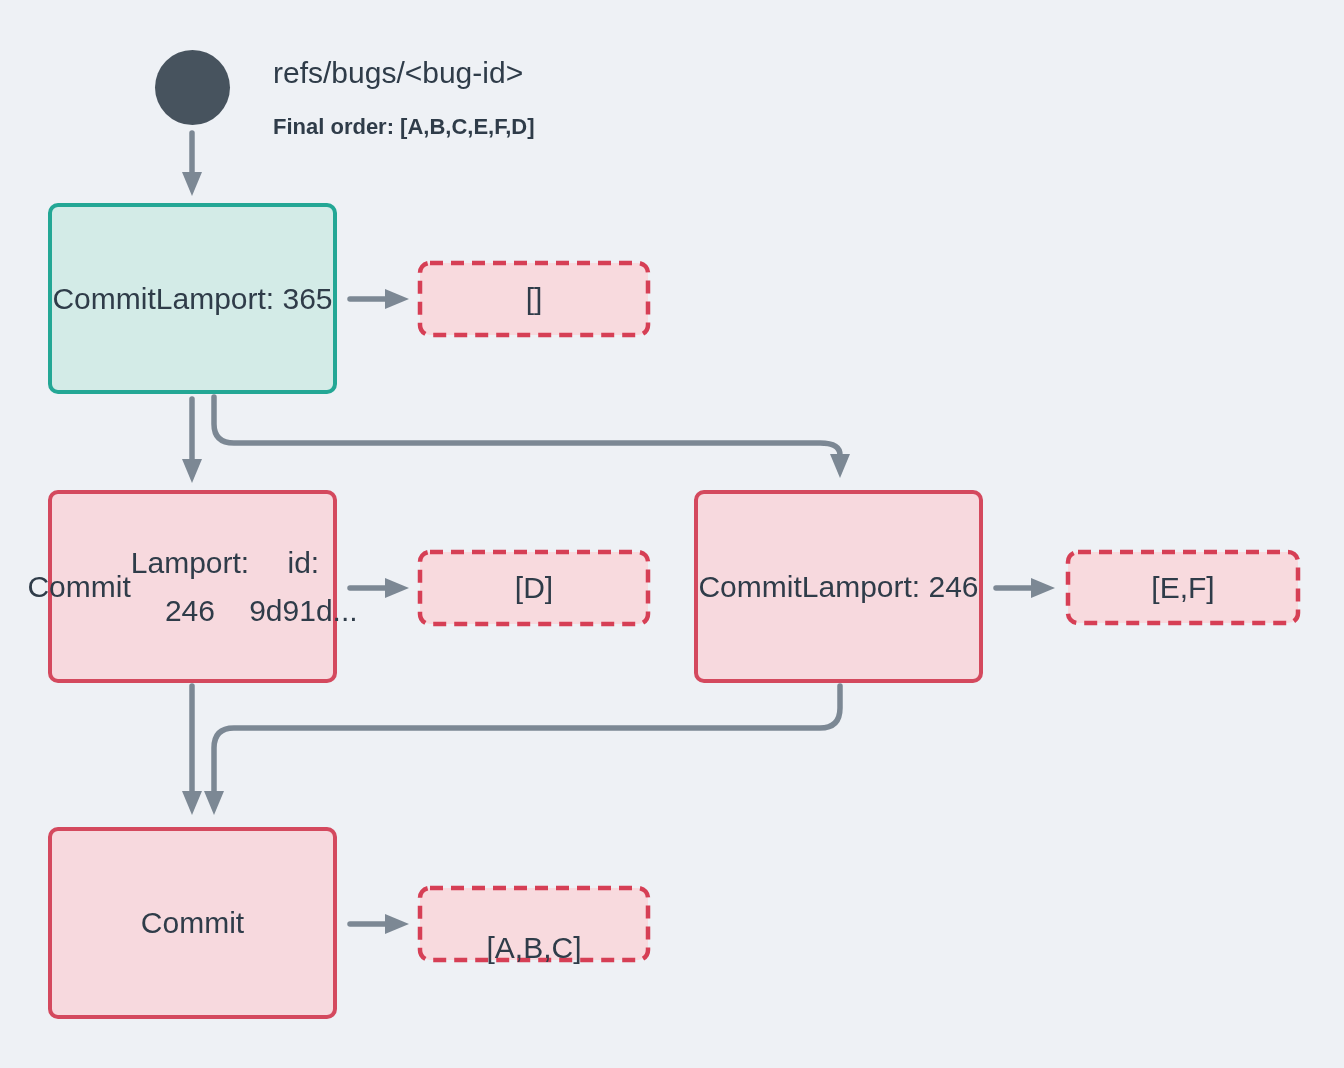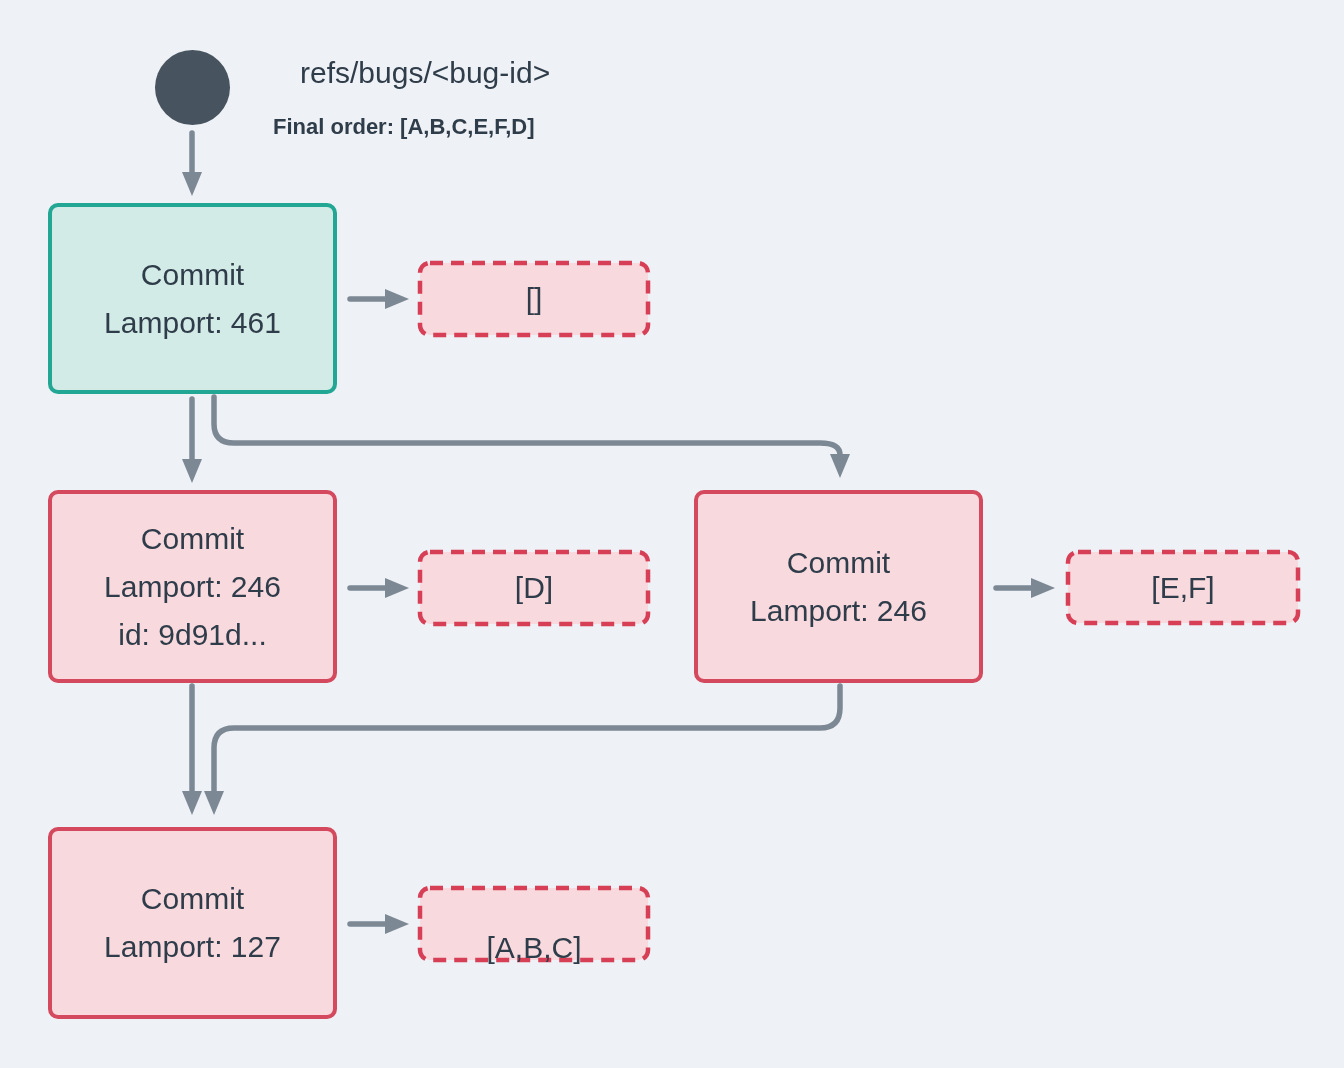--- a/index.html
+++ b/index.html
@@ -6,28 +6,28 @@
   .canvas{
     position:relative;width:1344px;height:1068px;background:#eef1f5;
     font-family:"Liberation Sans", sans-serif;color:#2f3c49;overflow:hidden;
   }
   .edges{position:absolute;left:0;top:0;width:1344px;height:1068px;}
   .start-circle{
     position:absolute;left:155px;top:50px;width:75px;height:75px;
     border-radius:50%;background:#47535e;
   }
   .header-ref{
-    position:absolute;left:273px;top:56px;font-size:30px;white-space:nowrap;margin-left:27px;
+    position:absolute;left:273px;top:56px;font-size:30px;white-space:nowrap;
   }
   .header-final{
     position:absolute;left:273px;top:114px;font-size:22px;font-weight:bold;white-space:nowrap;
   }
   .commit{
     position:absolute;width:289px;height:191px;box-sizing:border-box;
-    border-radius:10px;display:flex;flex-direction:column;
+    border-radius:10px;display:flex;
     align-items:center;justify-content:center;
     font-size:30px;line-height:48px;text-align:center;
   }
   .commit.head{background:#d3ebe7;border:4px solid #23a795;}
   .commit.red{background:#f7d9de;border:4px solid #d4495e;}
   .commit.pos-head{left:48px;top:203px;}
   .commit.pos-left{left:48px;top:490px;height:193px;}
   .commit.pos-right{left:694px;top:490px;height:193px;}
   .commit.pos-merge{left:48px;top:827px;height:192px;}
   .op-label{
@@ -70,37 +70,36 @@
       <path d="M350,924 L386,924"></path>
     </g>
   </svg>
 
   <div class="start-circle"></div>
   <div class="header-ref">refs/bugs/&lt;bug-id&gt;</div>
   <div class="header-final">Final order: [A,B,C,E,F,D]</div>
 
   <div class="commit head pos-head">
     <span>Commit</span>
-    <span>Lamport: 461</span>
+    <span>Lamport: 365</span>
   </div>
 
   <div class="commit red pos-left">
     <span>Commit</span>
     <span>Lamport: 246</span>
     <span>id: 9d91d...</span>
   </div>
 
   <div class="commit red pos-right">
     <span>Commit</span>
     <span>Lamport: 246</span>
   </div>
 
   <div class="commit red pos-merge">
     <span>Commit</span>
-    <span>Lamport: 127</span>
   </div>
 
   <div class="op-label pos-head">[]</div>
   <div class="op-label pos-left">[D]</div>
   <div class="op-label pos-right">[E,F]</div>
   <div class="op-label pos-merge">[A,B,C]</div>
 
 </div>
 
 </body></html>

